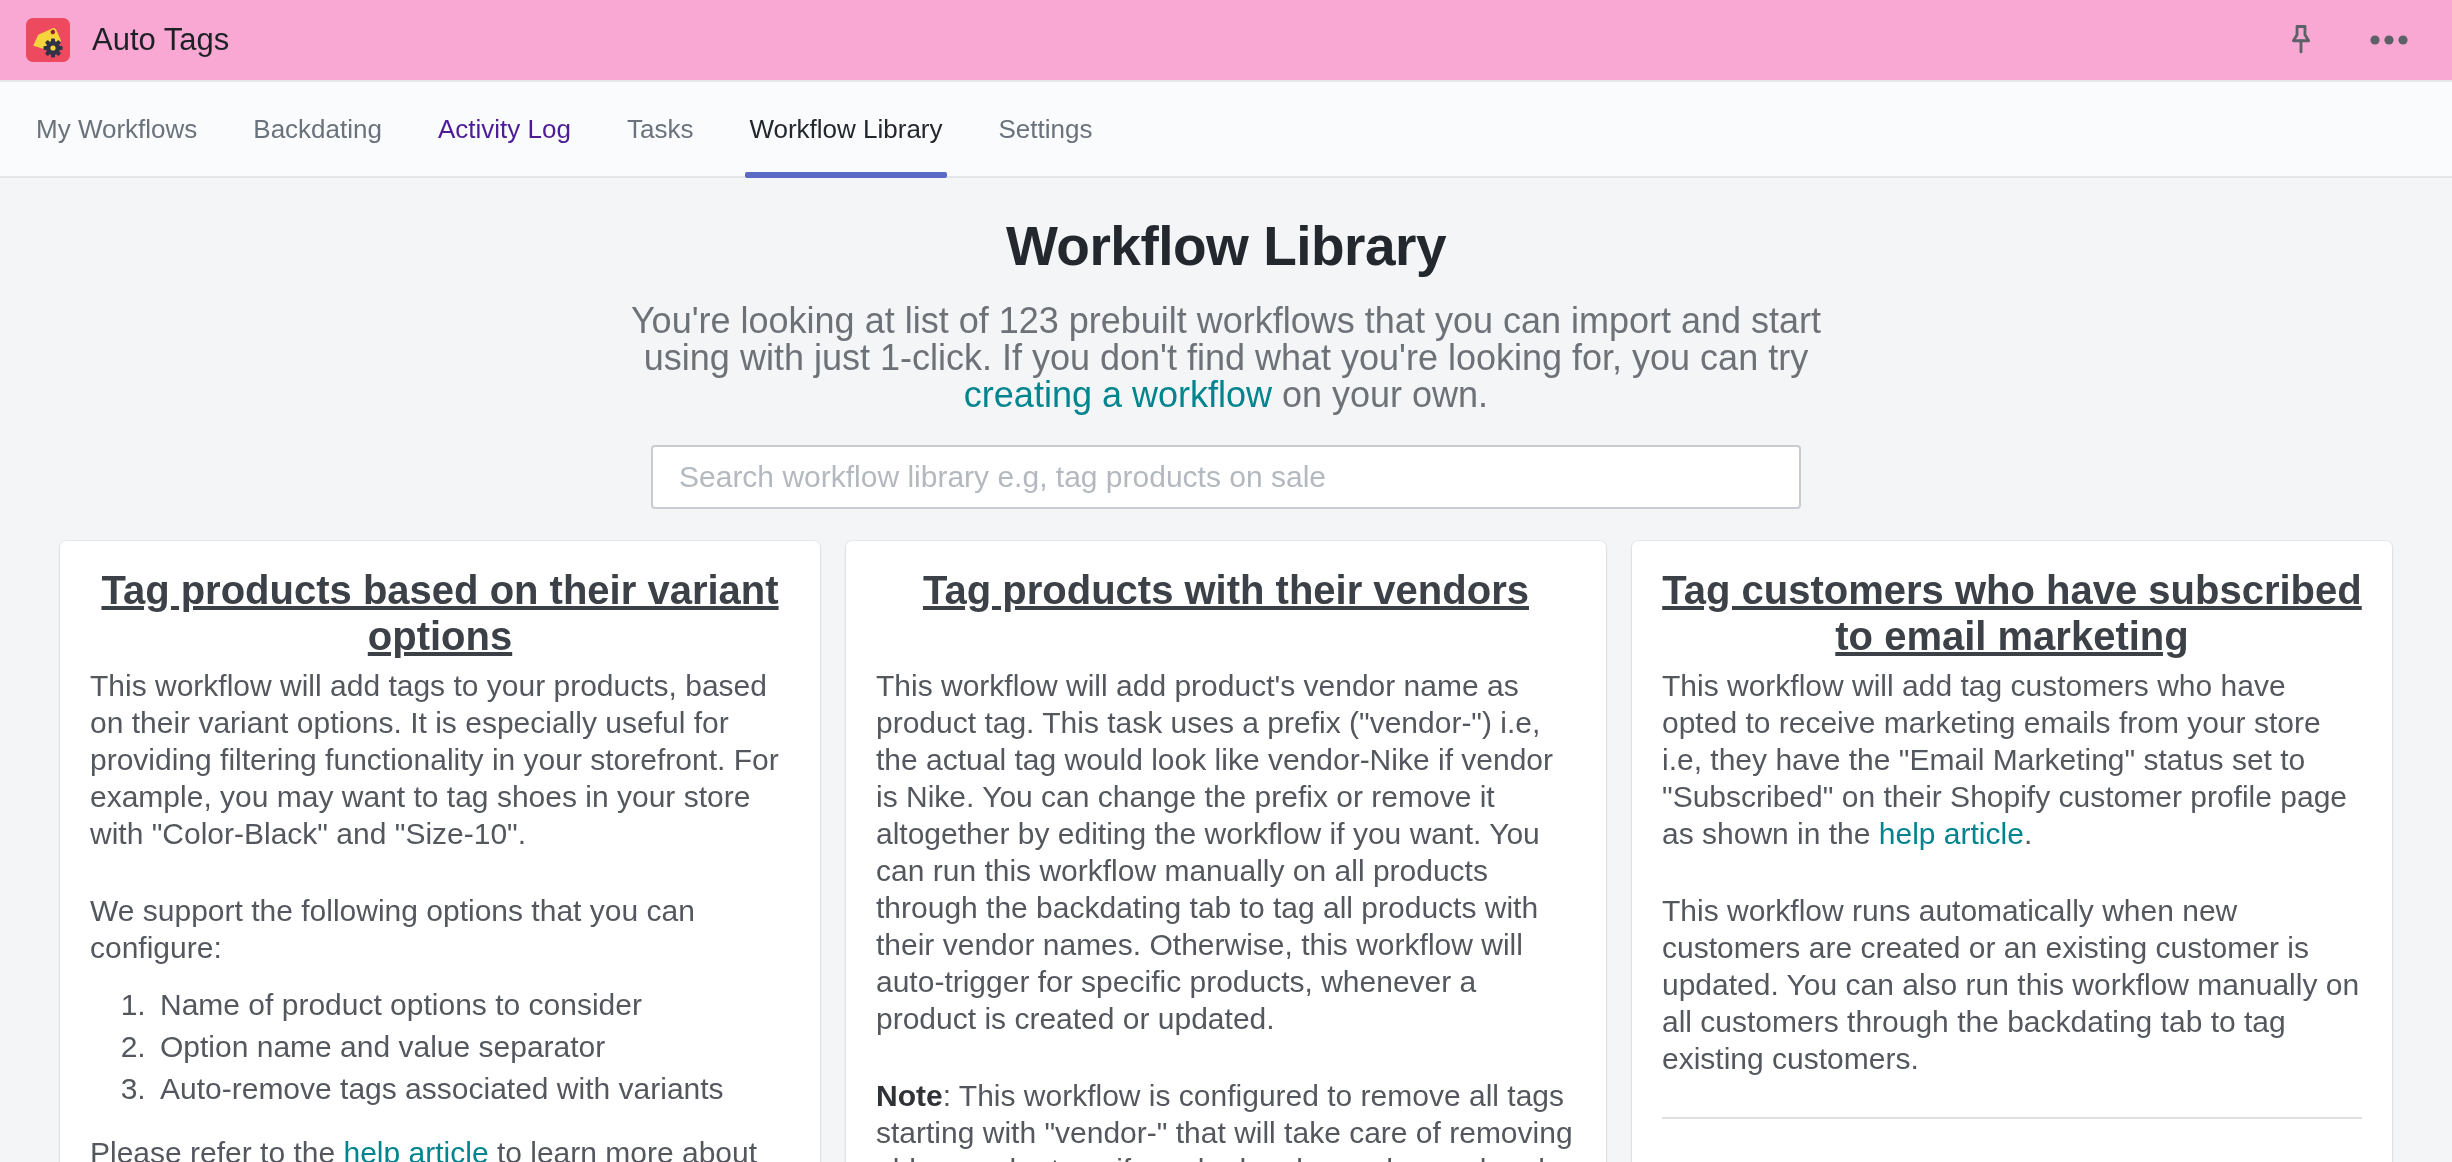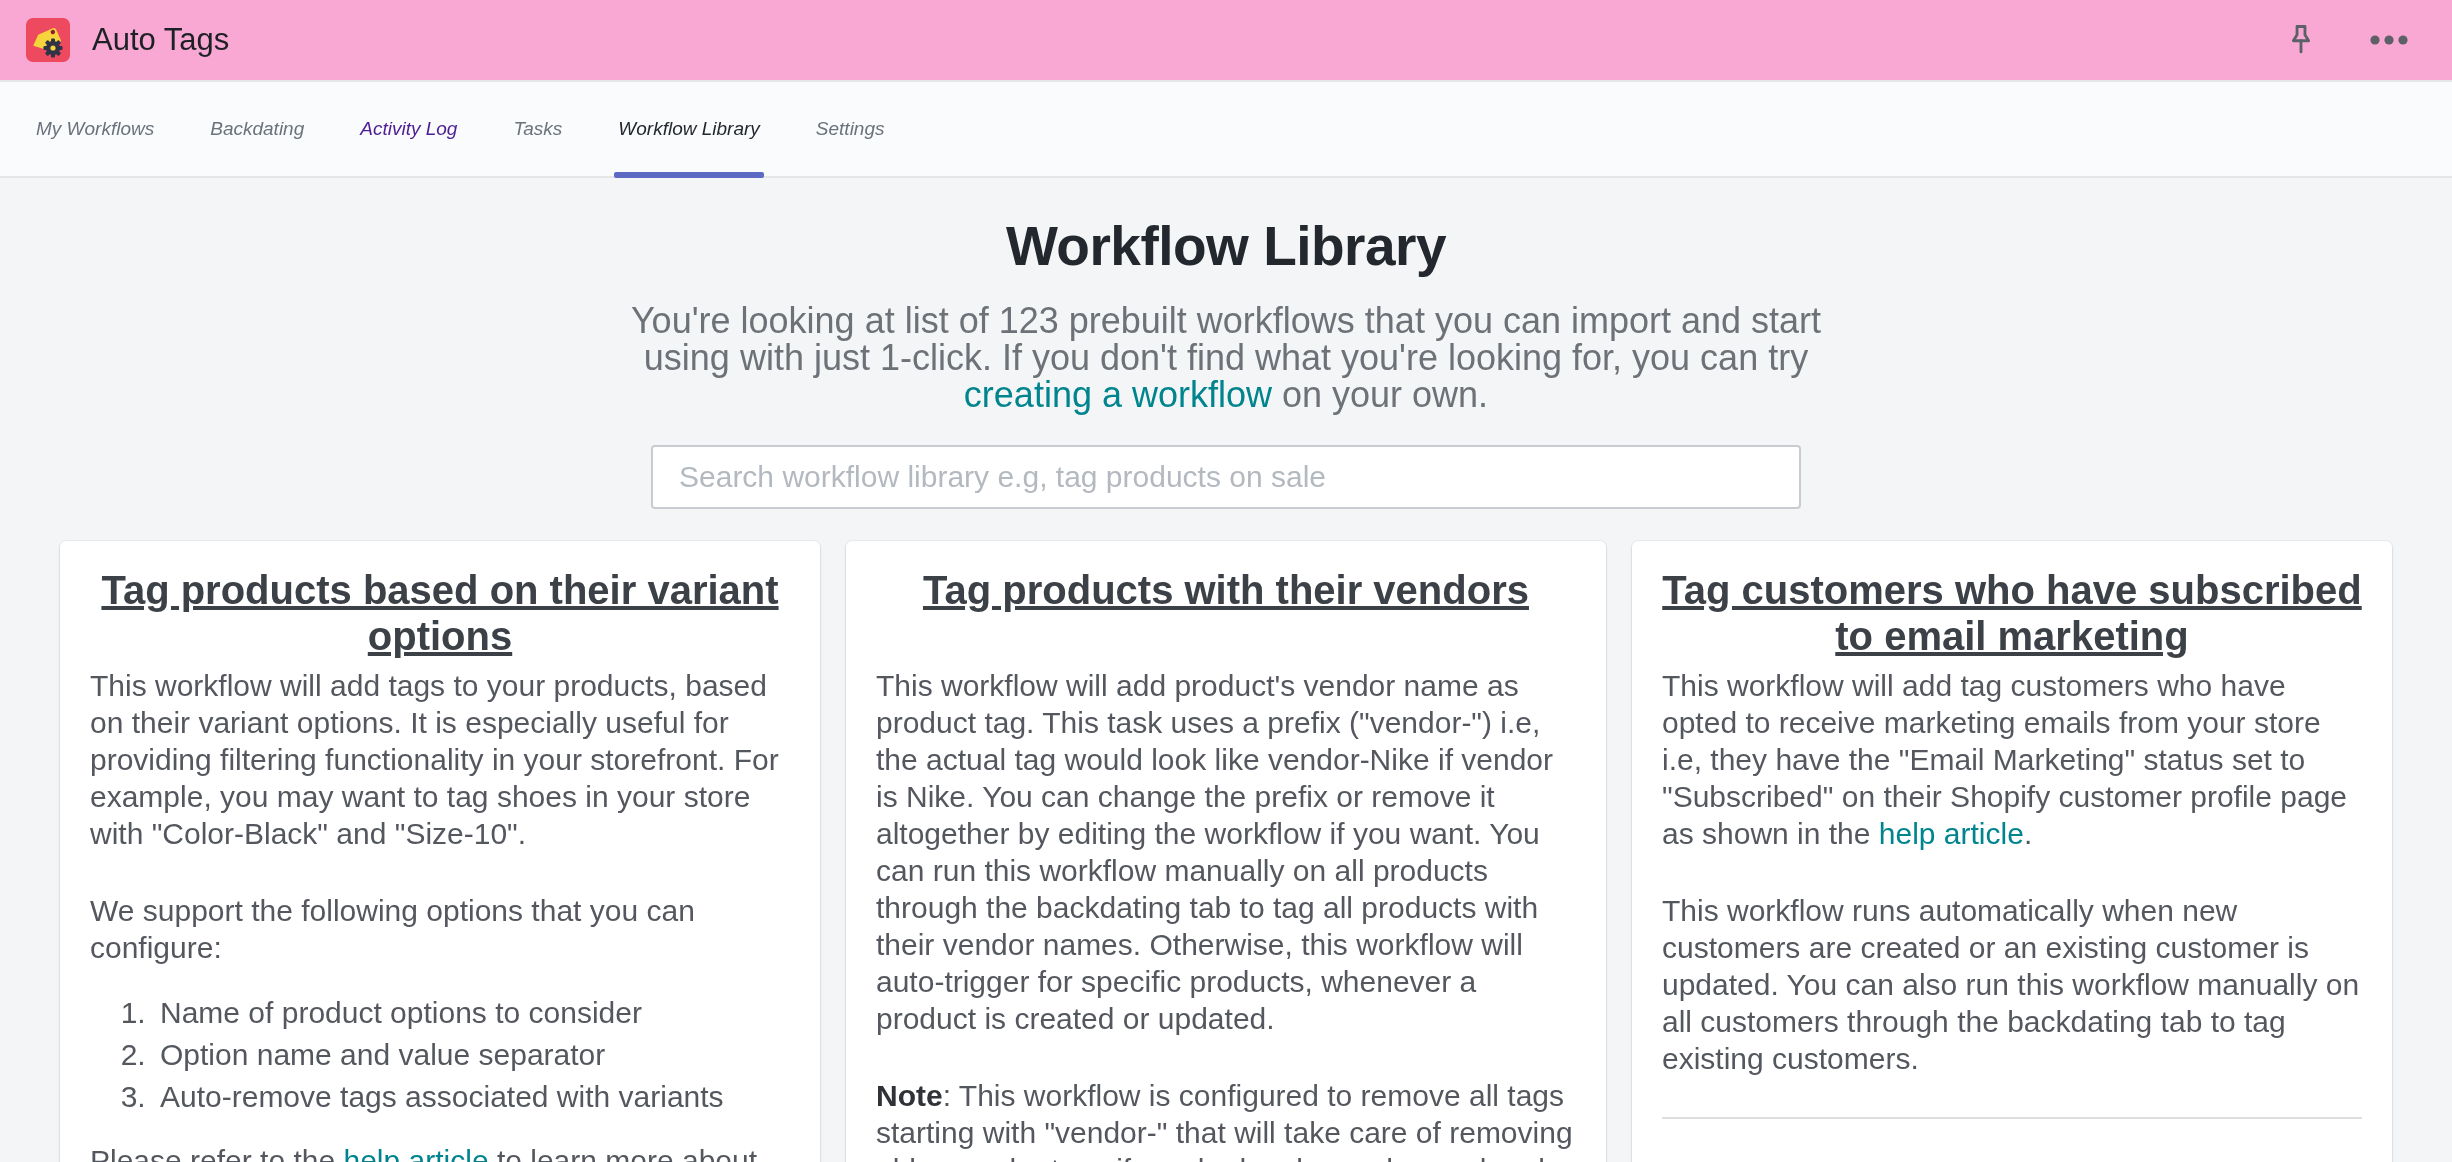--- a/index.html
+++ b/index.html
@@ -21,21 +21,21 @@
   .topbar-actions { margin-left: auto; display: flex; align-items: center; gap: 46px; }
   .icon-btn { background: none; border: none; padding: 0; cursor: pointer; display: flex; align-items: center; }
 
   
   .tabbar {
     height: 96px; background: #fafbfc; border-bottom: 2px solid #e5e6e8;
     display: flex; align-items: stretch; padding-left: 8px;
   }
   .tab {
     position: relative; display: flex; align-items: center;
-    padding: 0 28px; font-size: 19px; color: #6a727c; cursor: pointer; white-space: nowrap; font-style: italic;
+    padding: 0 28px; font-size: 26px; color: #6a727c; cursor: pointer; white-space: nowrap;
   }
   .tab.dark { color: #4c1d95; }
   .tab.active { color: #23272e; }
   .tab.active::after {
     content: ""; position: absolute; left: 24px; right: 24px; bottom: -2px;
     height: 6px; background: #5c6ac4; border-radius: 2px;
   }
 
   
   .page-header { text-align: center; }
@@ -56,21 +56,21 @@
   .card {
     flex: 1 1 0; min-height: 720px; background: #ffffff; border-radius: 6px;
     box-shadow: 0 0 0 1px rgba(63,63,68,0.06), 0 2px 3px rgba(63,63,68,0.16);
     padding: 26px 30px 40px;
   }
   .card-title {
     font-size: 40px; line-height: 46px; font-weight: bold; color: #3c4147;
     text-align: center; min-height: 94px; margin: 0 0 6px; text-decoration: underline;
   }
   .card p { font-size: 30px; line-height: 37px; color: #54585e; margin: 0 0 40px; }
-  .card p.tight { margin-bottom: 26px; }
+  .card p.tight { margin-bottom: 18px; }
   .card p:last-child { margin-bottom: 0; }
   .card ol { margin: 0 0 24px; padding-left: 64px; font-size: 30px; line-height: 42px; color: #54585e; }
   .card li { padding-left: 6px; }
   .note-label, .condition-box strong { color: #2f3338; font-weight: bold; }
   .divider { border: none; border-top: 2px solid #dcdee0; margin: 28px 0 32px; }
 </style>
 </head>
 <body>
 
 <header class="topbar">

